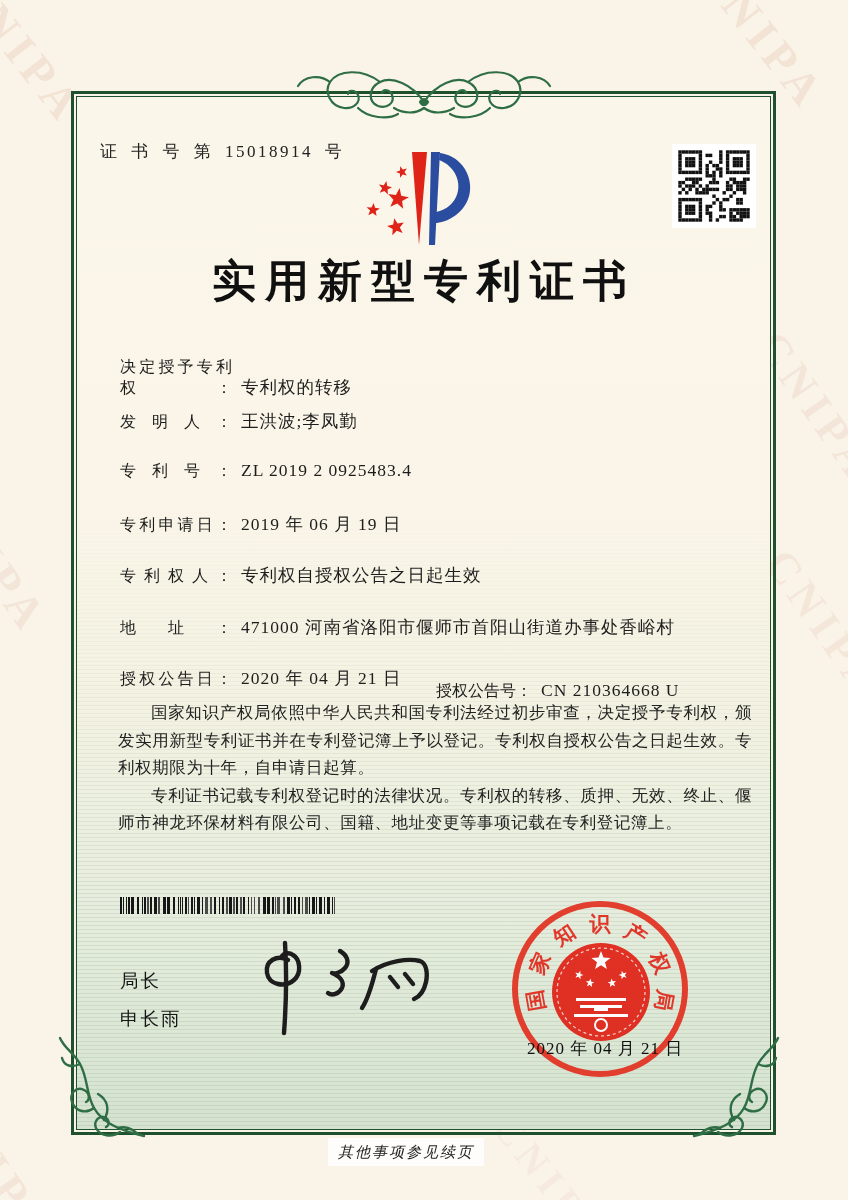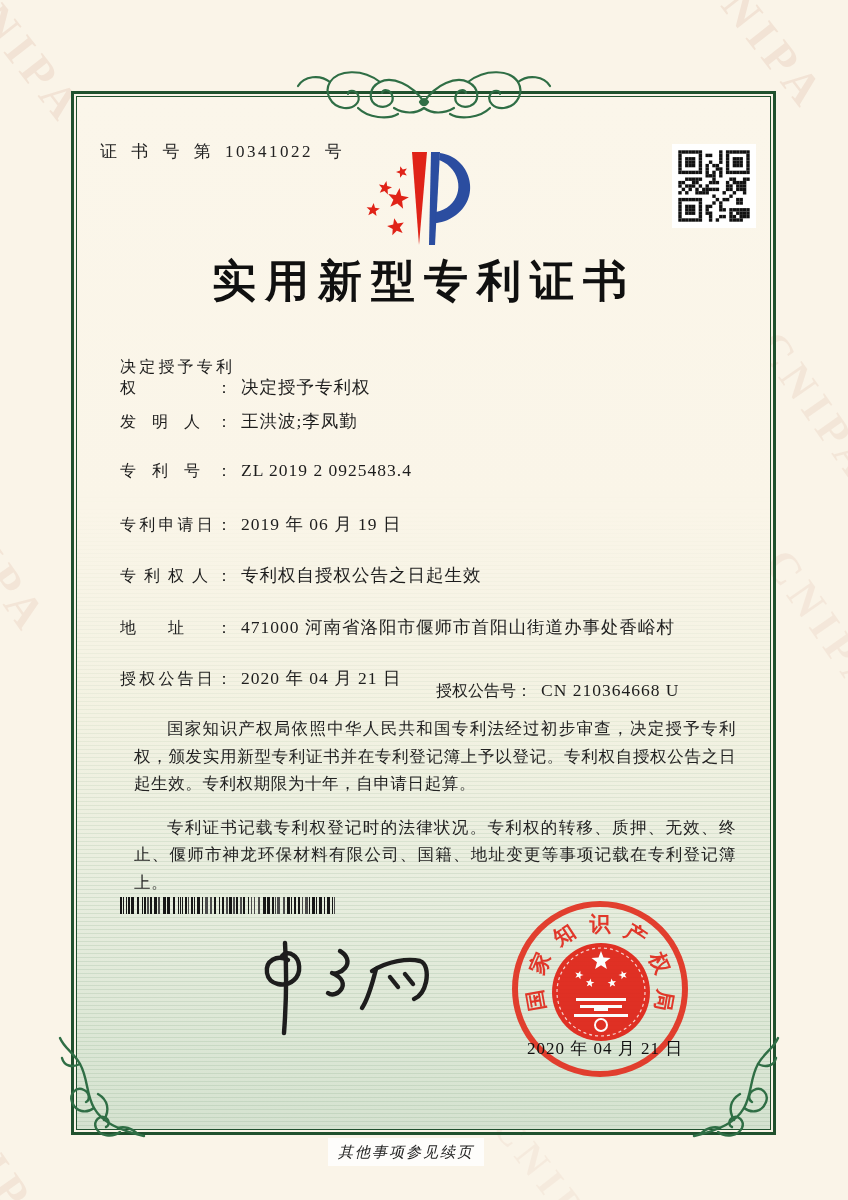--- a/index.html
+++ b/index.html
@@ -47,21 +47,21 @@
     text-align:justify;text-align-last:justify;vertical-align:baseline;color:#1d1d1d;
   }
   .fvalue{margin-left:9px;}
   .fpair2{position:absolute;left:316px;top:14px;white-space:nowrap;}
   .fpair2 .flabel{width:auto;text-align-last:auto;}
   .body-text{
     position:absolute;left:118px;top:699px;width:634px;
     font-size:16.5px;line-height:27.5px;letter-spacing:0.6px;color:#222;
     text-align:justify;
   }
-  .body-text p{margin:16px;text-indent:2em;}
+  .body-text p{margin:0;text-indent:2em;}
   .barcode{position:absolute;left:120px;top:897px;height:17px;font-size:0;}
   .barcode span{display:inline-block;height:17px;vertical-align:top;}
   .signer{position:absolute;left:120px;top:962px;font-size:18.5px;line-height:38px;letter-spacing:2px;color:#161616;}
   .signature-svg{position:absolute;left:248px;top:935px;}
   .seal-svg{position:absolute;left:509px;top:898px;opacity:0.93;}
   .seal-date{
     position:absolute;left:520px;top:1037px;width:170px;text-align:center;
     font-size:17px;letter-spacing:1px;color:#101010;z-index:3;
   }
   .page-num{
@@ -133,21 +133,21 @@
     <path d="M54,72 C62,78 72,76 76,66 C79,58 72,50 64,54 C58,57 58,64 62,66"></path>
     <path d="M28,96 C36,102 48,100 52,92 C55,85 48,78 42,82 C38,85 39,90 42,91"></path>
     <path d="M68,28 C76,32 84,30 86,22"></path>
     <path d="M44,84 C38,74 40,64 50,58"></path>
     <path d="M10,98 C16,92 24,90 30,92"></path>
   </g>
 </svg>
 
 <div class="content">
 
-  <div class="cert-no">证 书 号 第 10341022 号</div>
+  <div class="cert-no">证 书 号 第 15018914 号</div>
 
   <svg class="logo-svg" width="128" height="106" viewBox="0 0 128 106">
     <g id="logo-stars">
         <polygon points="42.2,20.3 44.8,23.6 48.9,22.5 46.5,26.0 48.8,29.6 44.7,28.4 42.1,31.7 41.9,27.5 38.0,25.9 42.0,24.5" fill="#e02318"></polygon>
         <polygon points="28.4,35.1 29.2,40.0 34.0,41.2 29.6,43.4 29.9,48.4 26.4,44.9 21.8,46.7 24.1,42.3 20.9,38.6 25.8,39.3" fill="#e02318"></polygon>
         <polygon points="15.7,57.0 17.0,61.8 21.8,62.5 17.7,65.2 18.5,70.0 14.7,66.9 10.3,69.2 12.1,64.6 8.6,61.2 13.5,61.5" fill="#e02318"></polygon>
         <polygon points="41.6,42.1 43.2,49.7 50.9,51.2 44.1,55.1 45.1,62.8 39.3,57.6 32.3,60.8 35.4,53.8 30.2,48.1 37.9,48.9" fill="#e02318"></polygon>
         <polygon points="36.2,72.2 39.6,77.6 45.8,76.6 41.8,81.4 44.6,87.1 38.8,84.7 34.3,89.2 34.7,82.9 29.1,80.0 35.2,78.4" fill="#e02318"></polygon>
       </g>
     <polygon points="54,6 69,6 61,99" fill="#e02318"></polygon>
@@ -375,21 +375,21 @@
         <rect x="60.7" y="74.3" width="3.4" height="3.4" fill="#111"></rect>
         <rect x="64.1" y="74.3" width="3.4" height="3.4" fill="#111"></rect>
         <rect x="67.5" y="74.3" width="3.4" height="3.4" fill="#111"></rect>
       </svg>
   </div>
 
   <div class="title">实用新型专利证书</div>
 
   <div class="fields">
     <div class="field-row">
-      <span class="flabel">决定授予专利权：</span><span class="fvalue">决定授予专利权</span>
+      <span class="flabel">决定授予专利权：</span><span class="fvalue">专利权的转移</span>
     </div>
     <div class="field-row">
       <span class="flabel">发明人：</span><span class="fvalue">王洪波;李凤勤</span>
     </div>
     <div class="field-row">
       <span class="flabel">专利号：</span><span class="fvalue">ZL 2019 2 0925483.4</span>
     </div>
     <div class="field-row">
       <span class="flabel">专利申请日：</span><span class="fvalue">2019 年 06 月 19 日</span>
     </div>
@@ -407,20 +407,24 @@
     </div>
   </div>
 
   <div class="body-text">
     <p>国家知识产权局依照中华人民共和国专利法经过初步审查，决定授予专利权，颁发实用新型专利证书并在专利登记簿上予以登记。专利权自授权公告之日起生效。专利权期限为十年，自申请日起算。</p>
     <p>专利证书记载专利权登记时的法律状况。专利权的转移、质押、无效、终止、偃师市神龙环保材料有限公司、国籍、地址变更等事项记载在专利登记簿上。</p>
   </div>
 
   <div class="barcode" id="barcode"><span style="width: 2px; background: rgb(22, 22, 22);"></span><span style="width: 1px; background: transparent;"></span><span style="width: 1px; background: rgb(22, 22, 22);"></span><span style="width: 2px; background: transparent;"></span><span style="width: 1px; background: rgb(22, 22, 22);"></span><span style="width: 1px; background: transparent;"></span><span style="width: 2px; background: rgb(22, 22, 22);"></span><span style="width: 1px; background: transparent;"></span><span style="width: 3px; background: rgb(22, 22, 22);"></span><span style="width: 3px; background: transparent;"></span><span style="width: 2px; background: rgb(22, 22, 22);"></span><span style="width: 3px; background: transparent;"></span><span style="width: 1px; background: rgb(22, 22, 22);"></span><span style="width: 1px; background: transparent;"></span><span style="width: 2px; background: rgb(22, 22, 22);"></span><span style="width: 1px; background: transparent;"></span><span style="width: 2px; background: rgb(74, 74, 74);"></span><span style="width: 1px; background: transparent;"></span><span style="width: 2px; background: rgb(22, 22, 22);"></span><span style="width: 2px; background: transparent;"></span><span style="width: 3px; background: rgb(22, 22, 22);"></span><span style="width: 1px; background: transparent;"></span><span style="width: 2px; background: rgb(74, 74, 74);"></span><span style="width: 3px; background: transparent;"></span><span style="width: 3px; background: rgb(22, 22, 22);"></span><span style="width: 1px; background: transparent;"></span><span style="width: 3px; background: rgb(22, 22, 22);"></span><span style="width: 3px; background: transparent;"></span><span style="width: 2px; background: rgb(22, 22, 22);"></span><span style="width: 3px; background: transparent;"></span><span style="width: 1px; background: rgb(22, 22, 22);"></span><span style="width: 1px; background: transparent;"></span><span style="width: 1px; background: rgb(22, 22, 22);"></span><span style="width: 1px; background: transparent;"></span><span style="width: 1px; background: rgb(22, 22, 22);"></span><span style="width: 2px; background: transparent;"></span><span style="width: 2px; background: rgb(22, 22, 22);"></span><span style="width: 1px; background: transparent;"></span><span style="width: 1px; background: rgb(74, 74, 74);"></span><span style="width: 2px; background: transparent;"></span><span style="width: 2px; background: rgb(22, 22, 22);"></span><span style="width: 1px; background: transparent;"></span><span style="width: 1px; background: rgb(22, 22, 22);"></span><span style="width: 2px; background: transparent;"></span><span style="width: 3px; background: rgb(22, 22, 22);"></span><span style="width: 2px; background: transparent;"></span><span style="width: 1px; background: rgb(22, 22, 22);"></span><span style="width: 2px; background: transparent;"></span><span style="width: 3px; background: rgb(74, 74, 74);"></span><span style="width: 2px; background: transparent;"></span><span style="width: 2px; background: rgb(74, 74, 74);"></span><span style="width: 2px; background: transparent;"></span><span style="width: 2px; background: rgb(22, 22, 22);"></span><span style="width: 3px; background: transparent;"></span><span style="width: 1px; background: rgb(22, 22, 22);"></span><span style="width: 2px; background: transparent;"></span><span style="width: 2px; background: rgb(22, 22, 22);"></span><span style="width: 2px; background: transparent;"></span><span style="width: 2px; background: rgb(74, 74, 74);"></span><span style="width: 1px; background: transparent;"></span><span style="width: 3px; background: rgb(22, 22, 22);"></span><span style="width: 1px; background: transparent;"></span><span style="width: 2px; background: rgb(74, 74, 74);"></span><span style="width: 1px; background: transparent;"></span><span style="width: 2px; background: rgb(22, 22, 22);"></span><span style="width: 2px; background: transparent;"></span><span style="width: 2px; background: rgb(74, 74, 74);"></span><span style="width: 1px; background: transparent;"></span><span style="width: 2px; background: rgb(22, 22, 22);"></span><span style="width: 3px; background: transparent;"></span><span style="width: 1px; background: rgb(22, 22, 22);"></span><span style="width: 2px; background: transparent;"></span><span style="width: 1px; background: rgb(74, 74, 74);"></span><span style="width: 2px; background: transparent;"></span><span style="width: 1px; background: rgb(74, 74, 74);"></span><span style="width: 3px; background: transparent;"></span><span style="width: 2px; background: rgb(74, 74, 74);"></span><span style="width: 3px; background: transparent;"></span><span style="width: 3px; background: rgb(22, 22, 22);"></span><span style="width: 1px; background: transparent;"></span><span style="width: 3px; background: rgb(22, 22, 22);"></span><span style="width: 2px; background: transparent;"></span><span style="width: 2px; background: rgb(22, 22, 22);"></span><span style="width: 1px; background: transparent;"></span><span style="width: 1px; background: rgb(74, 74, 74);"></span><span style="width: 1px; background: transparent;"></span><span style="width: 3px; background: rgb(74, 74, 74);"></span><span style="width: 3px; background: transparent;"></span><span style="width: 2px; background: rgb(74, 74, 74);"></span><span style="width: 2px; background: transparent;"></span><span style="width: 3px; background: rgb(22, 22, 22);"></span><span style="width: 1px; background: transparent;"></span><span style="width: 1px; background: rgb(22, 22, 22);"></span><span style="width: 2px; background: transparent;"></span><span style="width: 2px; background: rgb(22, 22, 22);"></span><span style="width: 2px; background: transparent;"></span><span style="width: 2px; background: rgb(22, 22, 22);"></span><span style="width: 2px; background: transparent;"></span><span style="width: 1px; background: rgb(74, 74, 74);"></span><span style="width: 2px; background: transparent;"></span><span style="width: 3px; background: rgb(74, 74, 74);"></span><span style="width: 1px; background: transparent;"></span><span style="width: 1px; background: rgb(22, 22, 22);"></span><span style="width: 2px; background: transparent;"></span><span style="width: 3px; background: rgb(22, 22, 22);"></span><span style="width: 1px; background: transparent;"></span><span style="width: 1px; background: rgb(22, 22, 22);"></span><span style="width: 2px; background: transparent;"></span><span style="width: 3px; background: rgb(22, 22, 22);"></span><span style="width: 2px; background: transparent;"></span><span style="width: 1px; background: rgb(22, 22, 22);"></span><span style="width: 2px; background: transparent;"></span><span style="width: 3px; background: rgb(22, 22, 22);"></span><span style="width: 2px; background: transparent;"></span><span style="width: 1px; background: rgb(22, 22, 22);"></span><span style="width: 1px; background: transparent;"></span><span style="width: 1px; background: rgb(74, 74, 74);"></span><span style="width: 1px; background: transparent;"></span></div>
 
+  <div class="signer">
+    <div>局长</div>
+    <div>申长雨</div>
+  </div>
 
   <svg class="signature-svg" width="200" height="105" viewBox="0 0 200 105">
     <g stroke="#1d1d1d" stroke-width="4.4" fill="none" stroke-linecap="round" stroke-linejoin="round">
       <path d="M40,25 C29,19 17,26 19,38 C21,50 37,53 46,45 C54,38 52,24 45,20 C41,17 36,18 34,21"></path>
       <path d="M37,8 C38,24 39,58 36,98"></path>
       <path d="M92,16 C99,20 102,27 97,33 C93,38 86,39 84,38 C91,41 97,46 94,53 C91,59 84,61 80,58"></path>
       <path d="M128,34 C124,50 120,64 114,73"></path>
       <path d="M124,36 C140,26 160,23 172,26 C178,28 180,37 178,47 C176,56 171,62 166,64"></path>
       <path d="M142,42 L150,52"></path>
       <path d="M157,39 L165,49"></path>

